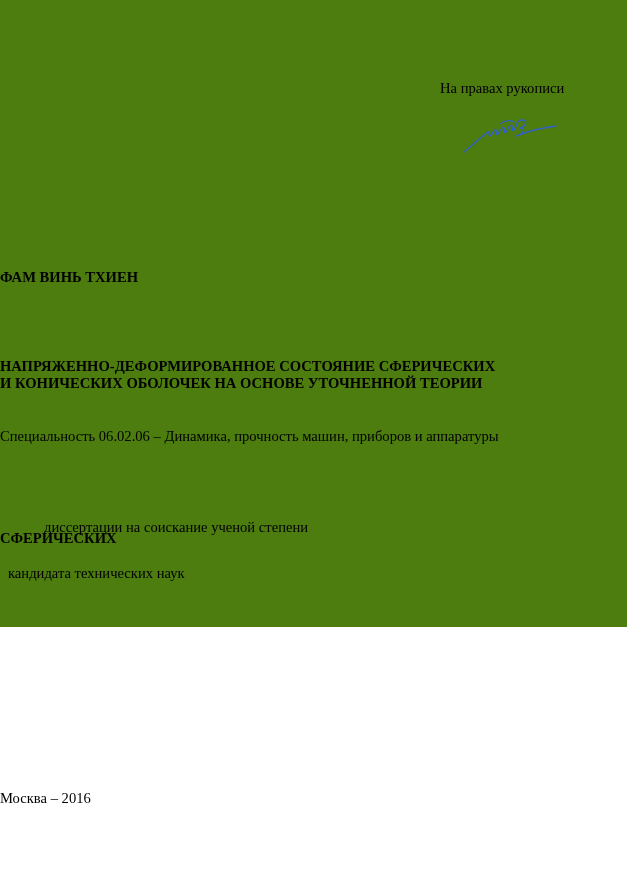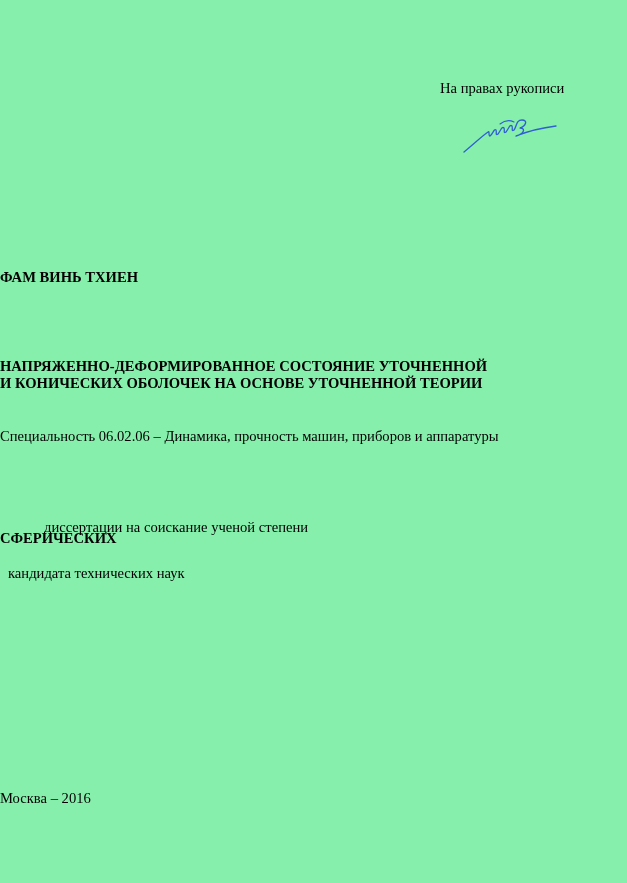--- a/index.html
+++ b/index.html
@@ -11,22 +11,22 @@
       width: 627px;
       height: 883px;
       position: relative;
       overflow: hidden;
       font-family: "Liberation Serif", "DejaVu Serif", serif;
       color: #000000;
     }
     .page {
       position: absolute;
       left: 0; top: 0;
-      width: 627px; height: 883px;
-      background: #86efac;
+      width: 627px; height: 627px;
+      background: #4d7c0f;
     }
     .abs { position: absolute; white-space: nowrap; }
     .regular { font-size: 14.6px; font-weight: normal; }
     .bold { font-size: 14.6px; font-weight: bold; }
     .center {
       left: 0; width: 627px; 
     }
     .rights {
       left: 440px; top: 80px;
     }
@@ -51,21 +51,21 @@
 
   <div class="abs regular rights">На правах рукописи</div>
 
   <svg class="signature" viewBox="0 0 100 45">
     <path d="M4 40 C 14 32, 22 24, 28 20 C 30 18, 28 24, 30 24 C 33 22, 34 16, 36 18 C 37 20, 35 24, 38 22 C 41 18, 42 14, 44 16 C 45 18, 43 22, 46 20 C 49 16, 50 12, 52 14 C 53 16, 51 20, 54 18 C 57 14, 56 8, 62 8 C 68 8, 66 14, 60 16 C 66 16, 64 22, 56 24 C 66 20, 80 16, 96 14" fill="none" stroke="#2f5fd0" stroke-width="1.3" stroke-linecap="round" stroke-linejoin="round"></path>
     <path d="M40 12 C 45 8, 50 8, 54 10" fill="none" stroke="#2f5fd0" stroke-width="1.1" stroke-linecap="round"></path>
   </svg>
 
   <div class="abs bold center author">ФАМ ВИНЬ ТХИЕН</div>
 
-  <div class="abs bold center title1">НАПРЯЖЕННО-ДЕФОРМИРОВАННОЕ СОСТОЯНИЕ УТОЧНЕННОЙ</div>
+  <div class="abs bold center title1">НАПРЯЖЕННО-ДЕФОРМИРОВАННОЕ СОСТОЯНИЕ СФЕРИЧЕСКИХ</div>
   <div class="abs bold center title2">И КОНИЧЕСКИХ ОБОЛОЧЕК НА ОСНОВЕ УТОЧНЕННОЙ ТЕОРИИ</div>
 
   <div class="abs regular center specialty">Специальность 06.02.06 – Динамика, прочность машин, приборов и аппаратуры</div>
 
   <div class="abs bold center abstract">СФЕРИЧЕСКИХ</div>
   <div class="abs regular center dissert1">диссертации на соискание ученой степени</div>
   <div class="abs regular center dissert2">кандидата технических наук</div>
 
   <div class="abs regular center city">Москва – 2016</div>
 

